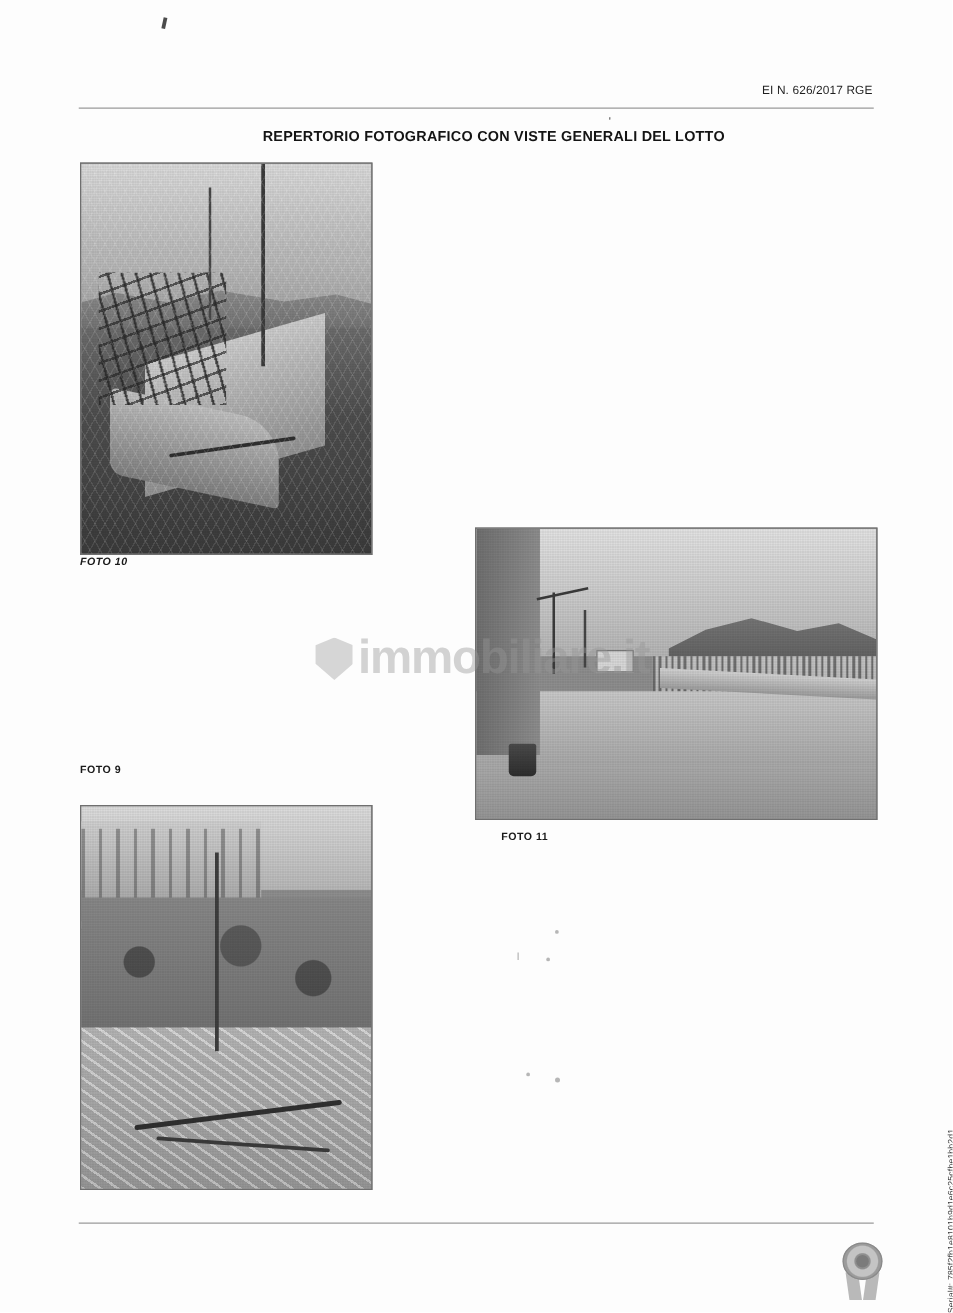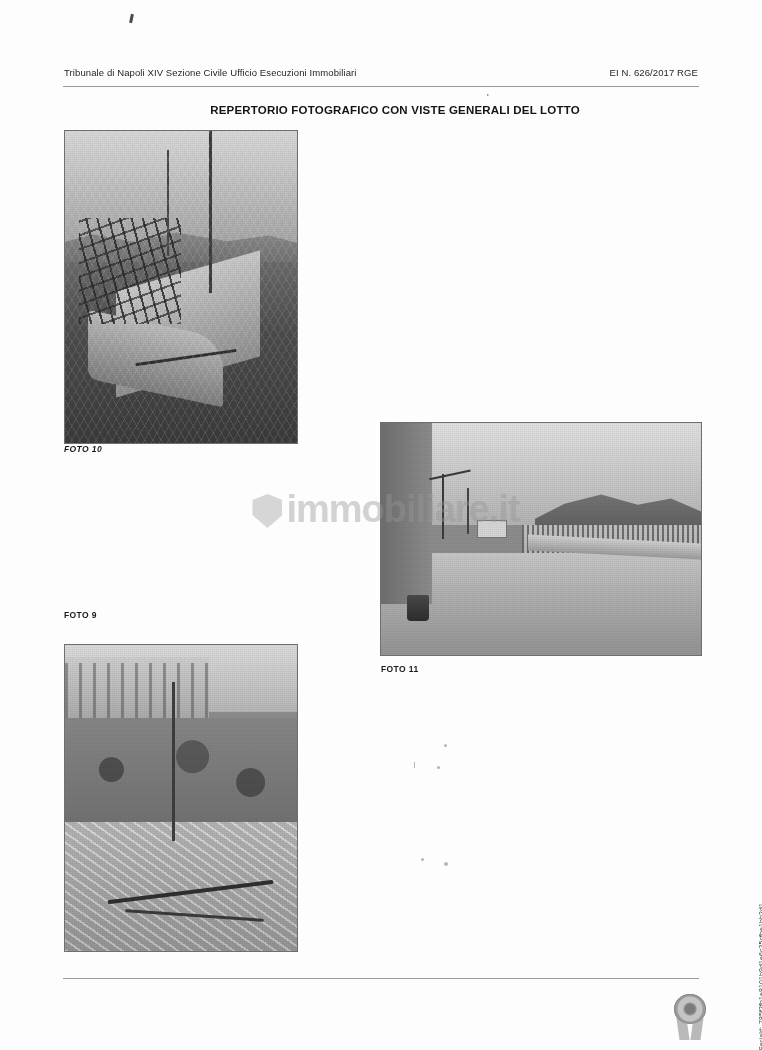--- a/index.html
+++ b/index.html
@@ -253,21 +253,21 @@
   }
   #photo12 .pipe2 {
     position:absolute; left:26%; top:88%; width:60%; height:3px;
     background:#3a3a3a; border-radius:3px; transform: rotate(4deg);
   }
 
   
   .watermark {
     position: absolute;
     left: 176px;
-    top: 488px;
+    top: 505px;
     width: 420px;
     text-align: center;
     font-size: 38px;
     font-weight: bold;
     color: rgba(150,150,150,.42);
     letter-spacing: -1px;
     user-select: none;
     white-space: nowrap;
   }
   .watermark .wm-shield {
@@ -349,21 +349,20 @@
     background:#7b7b7b;
   }
 </style>
 </head>
 <body>
 
 <div class="page">
 
   <div class="stray-mark"></div>
 
-  <div class="header-left">Tribunale di Napoli  XIV Sezione Civile   Ufficio  Esecuzioni Immobiliari</div>
   <div class="header-right">EI  N. 626/2017  RGE</div>
   <div class="header-rule"></div>
 
   <div class="title-mark">'</div>
   <div class="doc-title">REPERTORIO FOTOGRAFICO CON VISTE GENERALI DEL LOTTO</div>
 
   <div class="photo" id="photo10">
     <div class="sky"></div>
     <div class="hills"></div>
     <div class="ground"></div>
@@ -387,21 +386,21 @@
     <div class="terrace"></div>
     <div class="wall"></div>
     <div class="parapet"></div>
     <div class="crane"></div>
     <div class="crane-arm"></div>
     <div class="antenna"></div>
     <div class="box"></div>
     <div class="bucket"></div>
     <div class="grain"></div>
   </div>
-  <div class="caption" style="left:381px; top:664px;">FOTO 11</div>
+  <div class="caption" style="left:401px; top:664px;">FOTO 11</div>
 
   <div class="photo" id="photo12">
     <div class="sky"></div>
     <div class="building"></div>
     <div class="building-bars"></div>
     <div class="veg"></div>
     <div class="rubble"></div>
     <div class="pole"></div>
     <div class="pipe"></div>
     <div class="pipe2"></div>

